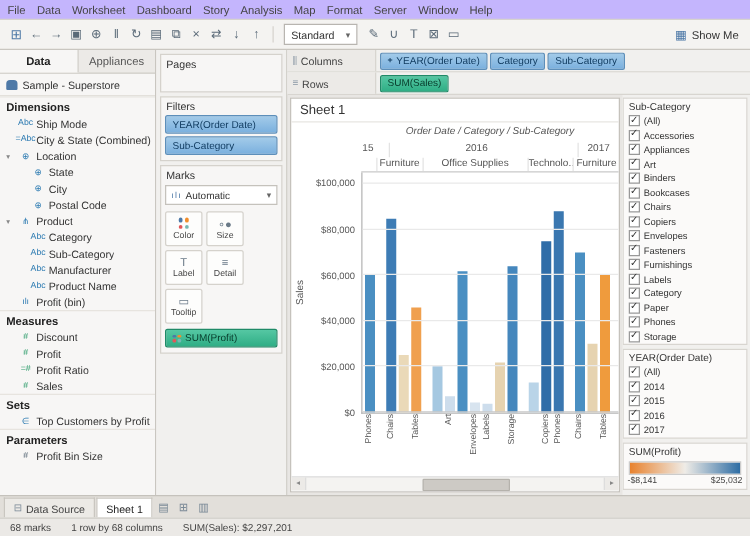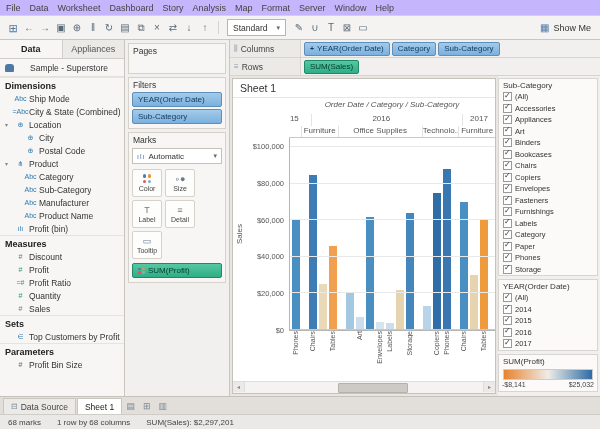--- a/index.html
+++ b/index.html
@@ -20,21 +20,21 @@
   .showme{display:flex;align-items:center;gap:4px;margin-left:auto;font-size:9px;color:#333;padding:0 4px;}
   .showme .ic{color:#4e79a7;font-size:10px;}
 
   .main{flex:1;display:flex;min-height:0;}
 
   
   .datapane{width:124px;flex:none;background:#f7f6f5;border-right:1px solid #c9c6c0;display:flex;flex-direction:column;overflow:hidden;}
   .pane-tabs{display:flex;height:18px;background:#eceae7;border-bottom:1px solid #d0cdc8;font-size:9px;flex:none;}
   .pane-tab{flex:1;display:flex;align-items:center;justify-content:center;color:#555;}
   .pane-tab.active{background:#f7f6f5;font-weight:bold;color:#222;border-right:1px solid #d0cdc8;}
-  .ds-row{display:flex;align-items:center;gap:16px;height:17px;padding:0 5px;font-size:8.5px;color:#333;border-bottom:1px solid #e3e0db;flex:none;white-space:nowrap;overflow:hidden;}
+  .ds-row{display:flex;align-items:center;gap:4px;height:17px;padding:0 5px;font-size:8.5px;color:#333;border-bottom:1px solid #e3e0db;flex:none;white-space:nowrap;overflow:hidden;}
   .ds-icon{width:9px;height:8px;background:#4e79a7;border-radius:3px 3px 1px 1px;flex:none;}
   .section-title{font-weight:bold;font-size:9px;padding:3px 5px 1px;color:#222;border-top:1px solid #e7e4df;}
   .field-row{display:flex;align-items:center;height:13px;padding:0 2px 0 5px;font-size:8.5px;color:#333;white-space:nowrap;overflow:hidden;}
   .field-row .caret{width:7px;flex:none;font-size:6px;color:#888;}
   .field-row .fic{width:17px;flex:none;text-align:center;font-size:7px;}
   .field-row .lbl{overflow:hidden;text-overflow:ellipsis;}
   .field-row.ind1{padding-left:15px;}
   .ic-dim{color:#2d7bb2;} .ic-meas{color:#2e9c6b;} .ic-param{color:#5a6a78;}
 
   
@@ -191,20 +191,25 @@
             <span class="lbl">City &amp; State (Combined)</span>
           </div>
           <div class="field-row">
             <span class="caret">▾</span>
             <span class="fic ic-dim">⊕</span>
             <span class="lbl">Location</span>
           </div>
           <div class="field-row ind1">
             <span class="caret"></span>
             <span class="fic ic-dim">⊕</span>
+            <span class="lbl">State</span>
+          </div>
+          <div class="field-row ind1">
+            <span class="caret"></span>
+            <span class="fic ic-dim">⊕</span>
             <span class="lbl">City</span>
           </div>
           <div class="field-row ind1">
             <span class="caret"></span>
             <span class="fic ic-dim">⊕</span>
             <span class="lbl">Postal Code</span>
           </div>
           <div class="field-row">
             <span class="caret">▾</span>
             <span class="fic ic-dim">⋔</span>
@@ -243,25 +248,20 @@
           </div>
           <div class="field-row">
             <span class="caret"></span>
             <span class="fic ic-meas">#</span>
             <span class="lbl">Profit</span>
           </div>
           <div class="field-row">
             <span class="caret"></span>
             <span class="fic ic-meas">=#</span>
             <span class="lbl">Profit Ratio</span>
-          </div>
-          <div class="field-row">
-            <span class="caret"></span>
-            <span class="fic ic-meas">#</span>
-            <span class="lbl">Quantity</span>
           </div>
           <div class="field-row">
             <span class="caret"></span>
             <span class="fic ic-meas">#</span>
             <span class="lbl">Sales</span>
           </div>
           <div class="section-title">Sets</div>
           <div class="field-row">
             <span class="caret"></span>
             <span class="fic ic-dim">∈</span>

